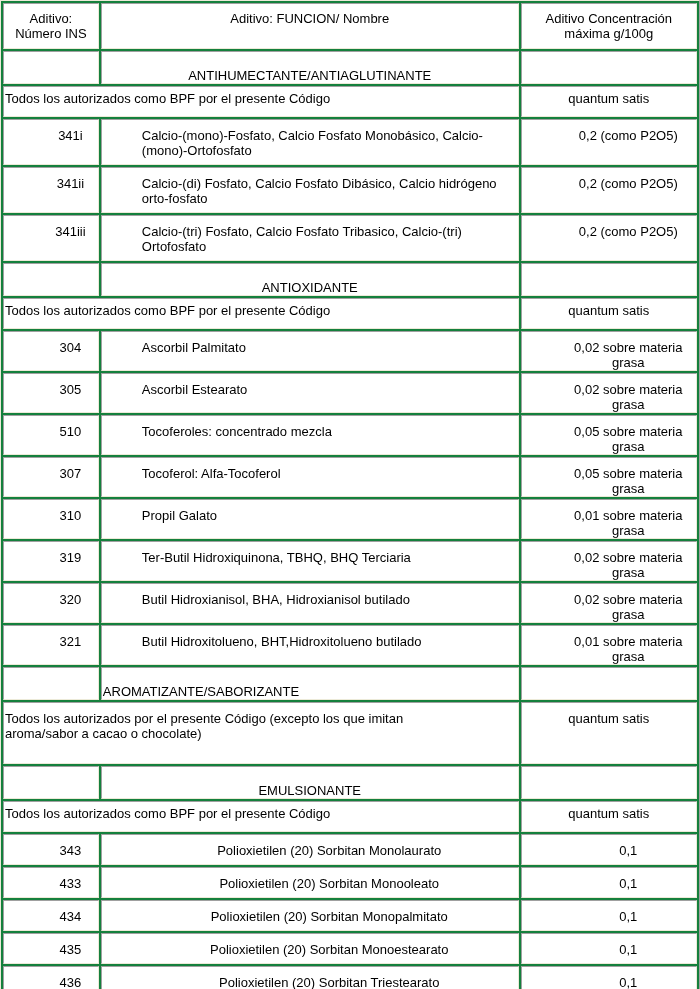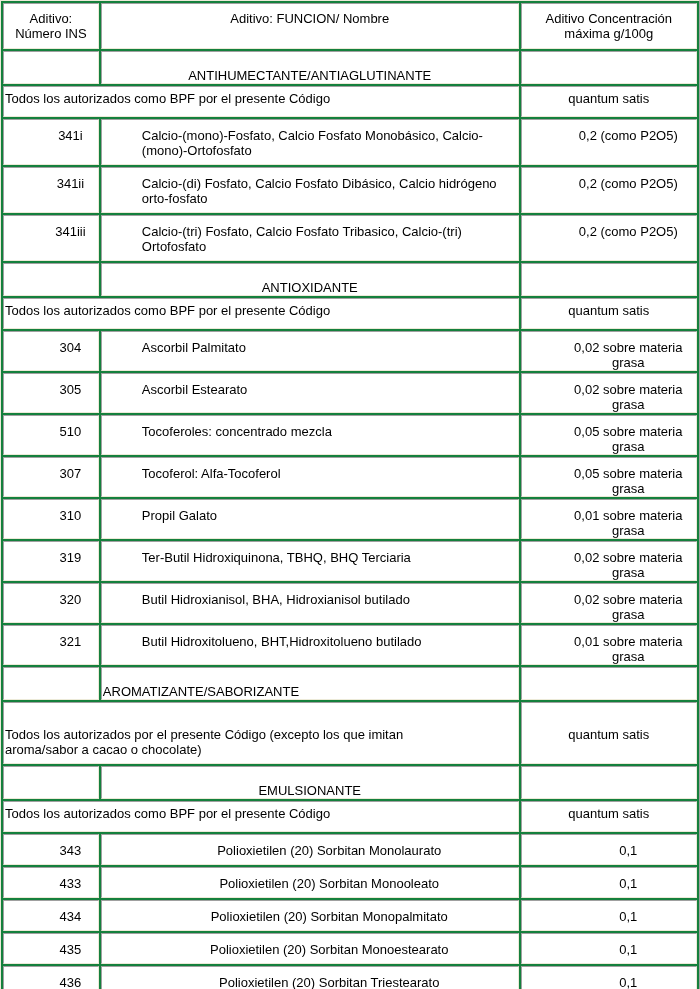--- a/index.html
+++ b/index.html
@@ -36,21 +36,21 @@
       vertical-align: top;
       background: #ffffff;
     }
     col.c-ins { width: 96px; }
     col.c-name { width: 419px; }
     col.c-conc { width: 177px; }
 
     tr.header-row td { height: 46px; padding-top: 7px; box-sizing: border-box; text-align: center; }
     tr.cat-row td { height: 31px; padding-top: 16px; box-sizing: border-box; }
     tr.all-row td { height: 31px; padding-top: 4px; box-sizing: border-box; }
-    tr.all-row.tall td { height: 62px; padding-top: 24px; }
+    tr.all-row.tall td { height: 62px; padding-top: 8px; }
     tr.item-row td { height: 31px; padding-top: 8px; box-sizing: border-box; padding-left: 40px; }
     tr.item-row.two-line td { height: 46px; padding-top: 8px; }
 
     .center { text-align: center; }
     .left { text-align: left; }
     .italic { }
   </style>
 </head>
 <body>
 

